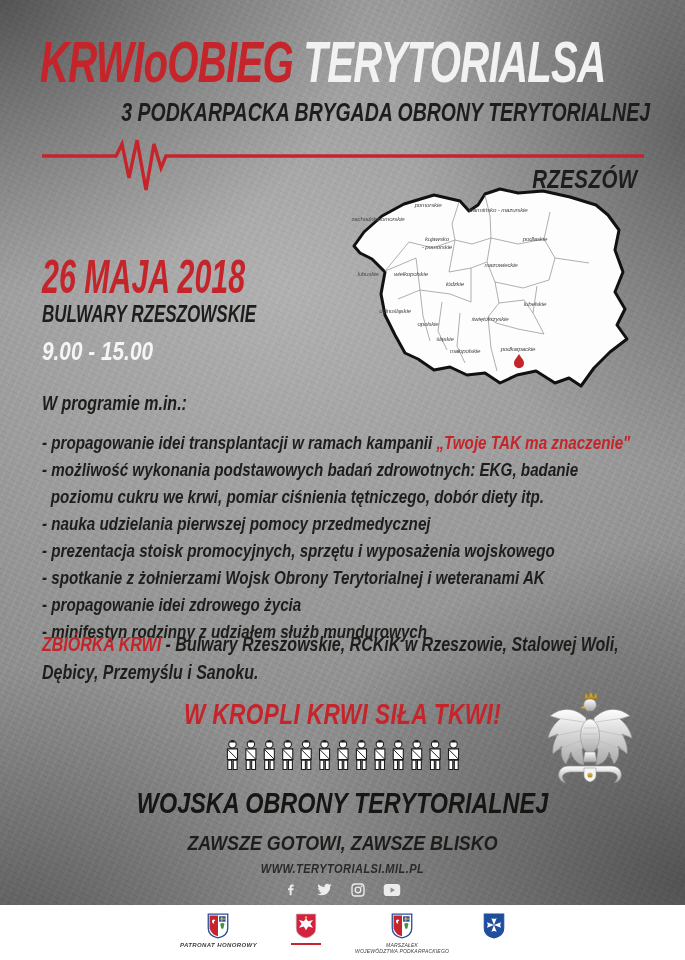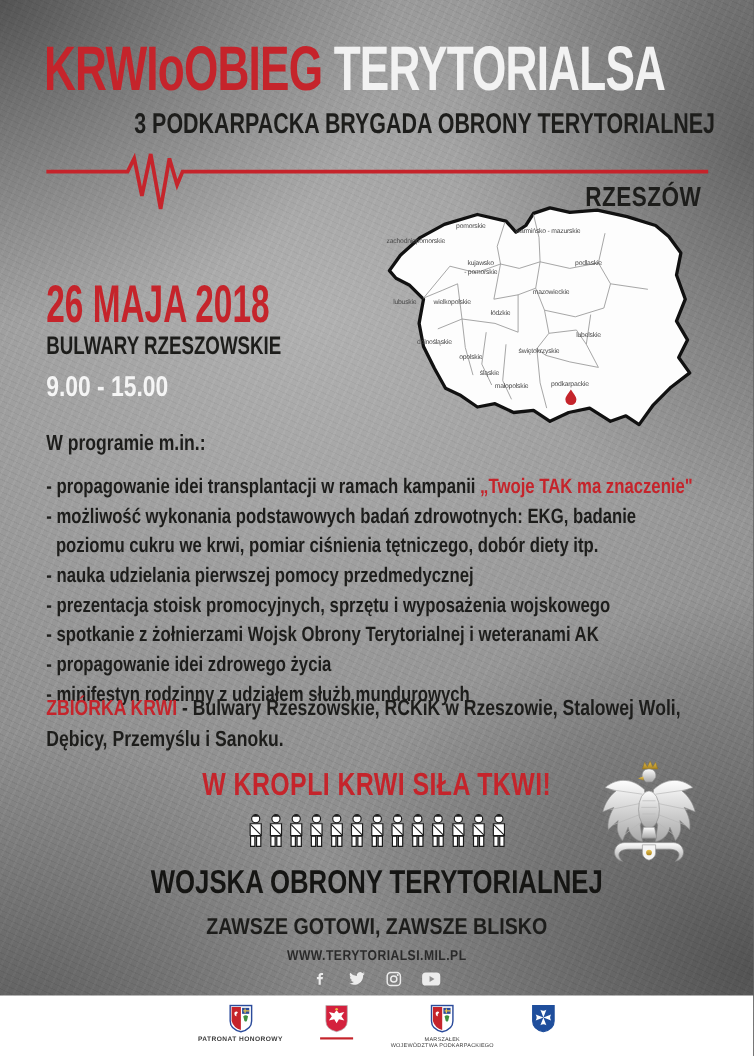--- a/index.html
+++ b/index.html
@@ -8,20 +8,21 @@
     font-family:"Liberation Sans",sans-serif;
     background:
       radial-gradient(900px 700px at 42% 30%, rgba(255,255,255,.30), rgba(255,255,255,0) 62%),
       radial-gradient(520px 420px at 0% 0%, rgba(0,0,0,.48), rgba(0,0,0,0) 70%),
       radial-gradient(420px 520px at 100% 14%, rgba(0,0,0,.38), rgba(0,0,0,0) 65%),
       radial-gradient(520px 420px at 0% 100%, rgba(0,0,0,.38), rgba(0,0,0,0) 70%),
       radial-gradient(620px 520px at 100% 92%, rgba(0,0,0,.42), rgba(0,0,0,0) 66%),
       repeating-linear-gradient(115deg, rgba(255,255,255,.05) 0 2px, rgba(0,0,0,0) 2px 7px),
       repeating-linear-gradient(25deg, rgba(0,0,0,.06) 0 1px, rgba(0,0,0,0) 1px 5px),
       #8f8f8f;
+    font-style: italic;
   }
   .abs{position:absolute;white-space:nowrap;}
   .ttl{top:34px;left:40px;font-size:55px;font-weight:bold;letter-spacing:-1px;
        transform:scale(.73,1.04);transform-origin:left top;line-height:1;}
   .ttl .red{color:#c5242b;} .ttl .white{color:#f2f2f2;}
   .subttl{top:97px;right:35px;font-size:26px;font-weight:bold;color:#1d1d1b;
        transform:scaleX(.75);transform-origin:right top;}
   .city{top:165px;right:48px;font-size:25px;font-weight:bold;color:#1d1d1b;
        transform:scaleX(.82);transform-origin:right top;letter-spacing:.5px;}
   .date{top:252px;left:42px;font-size:46px;font-weight:bold;color:#c5242b;

